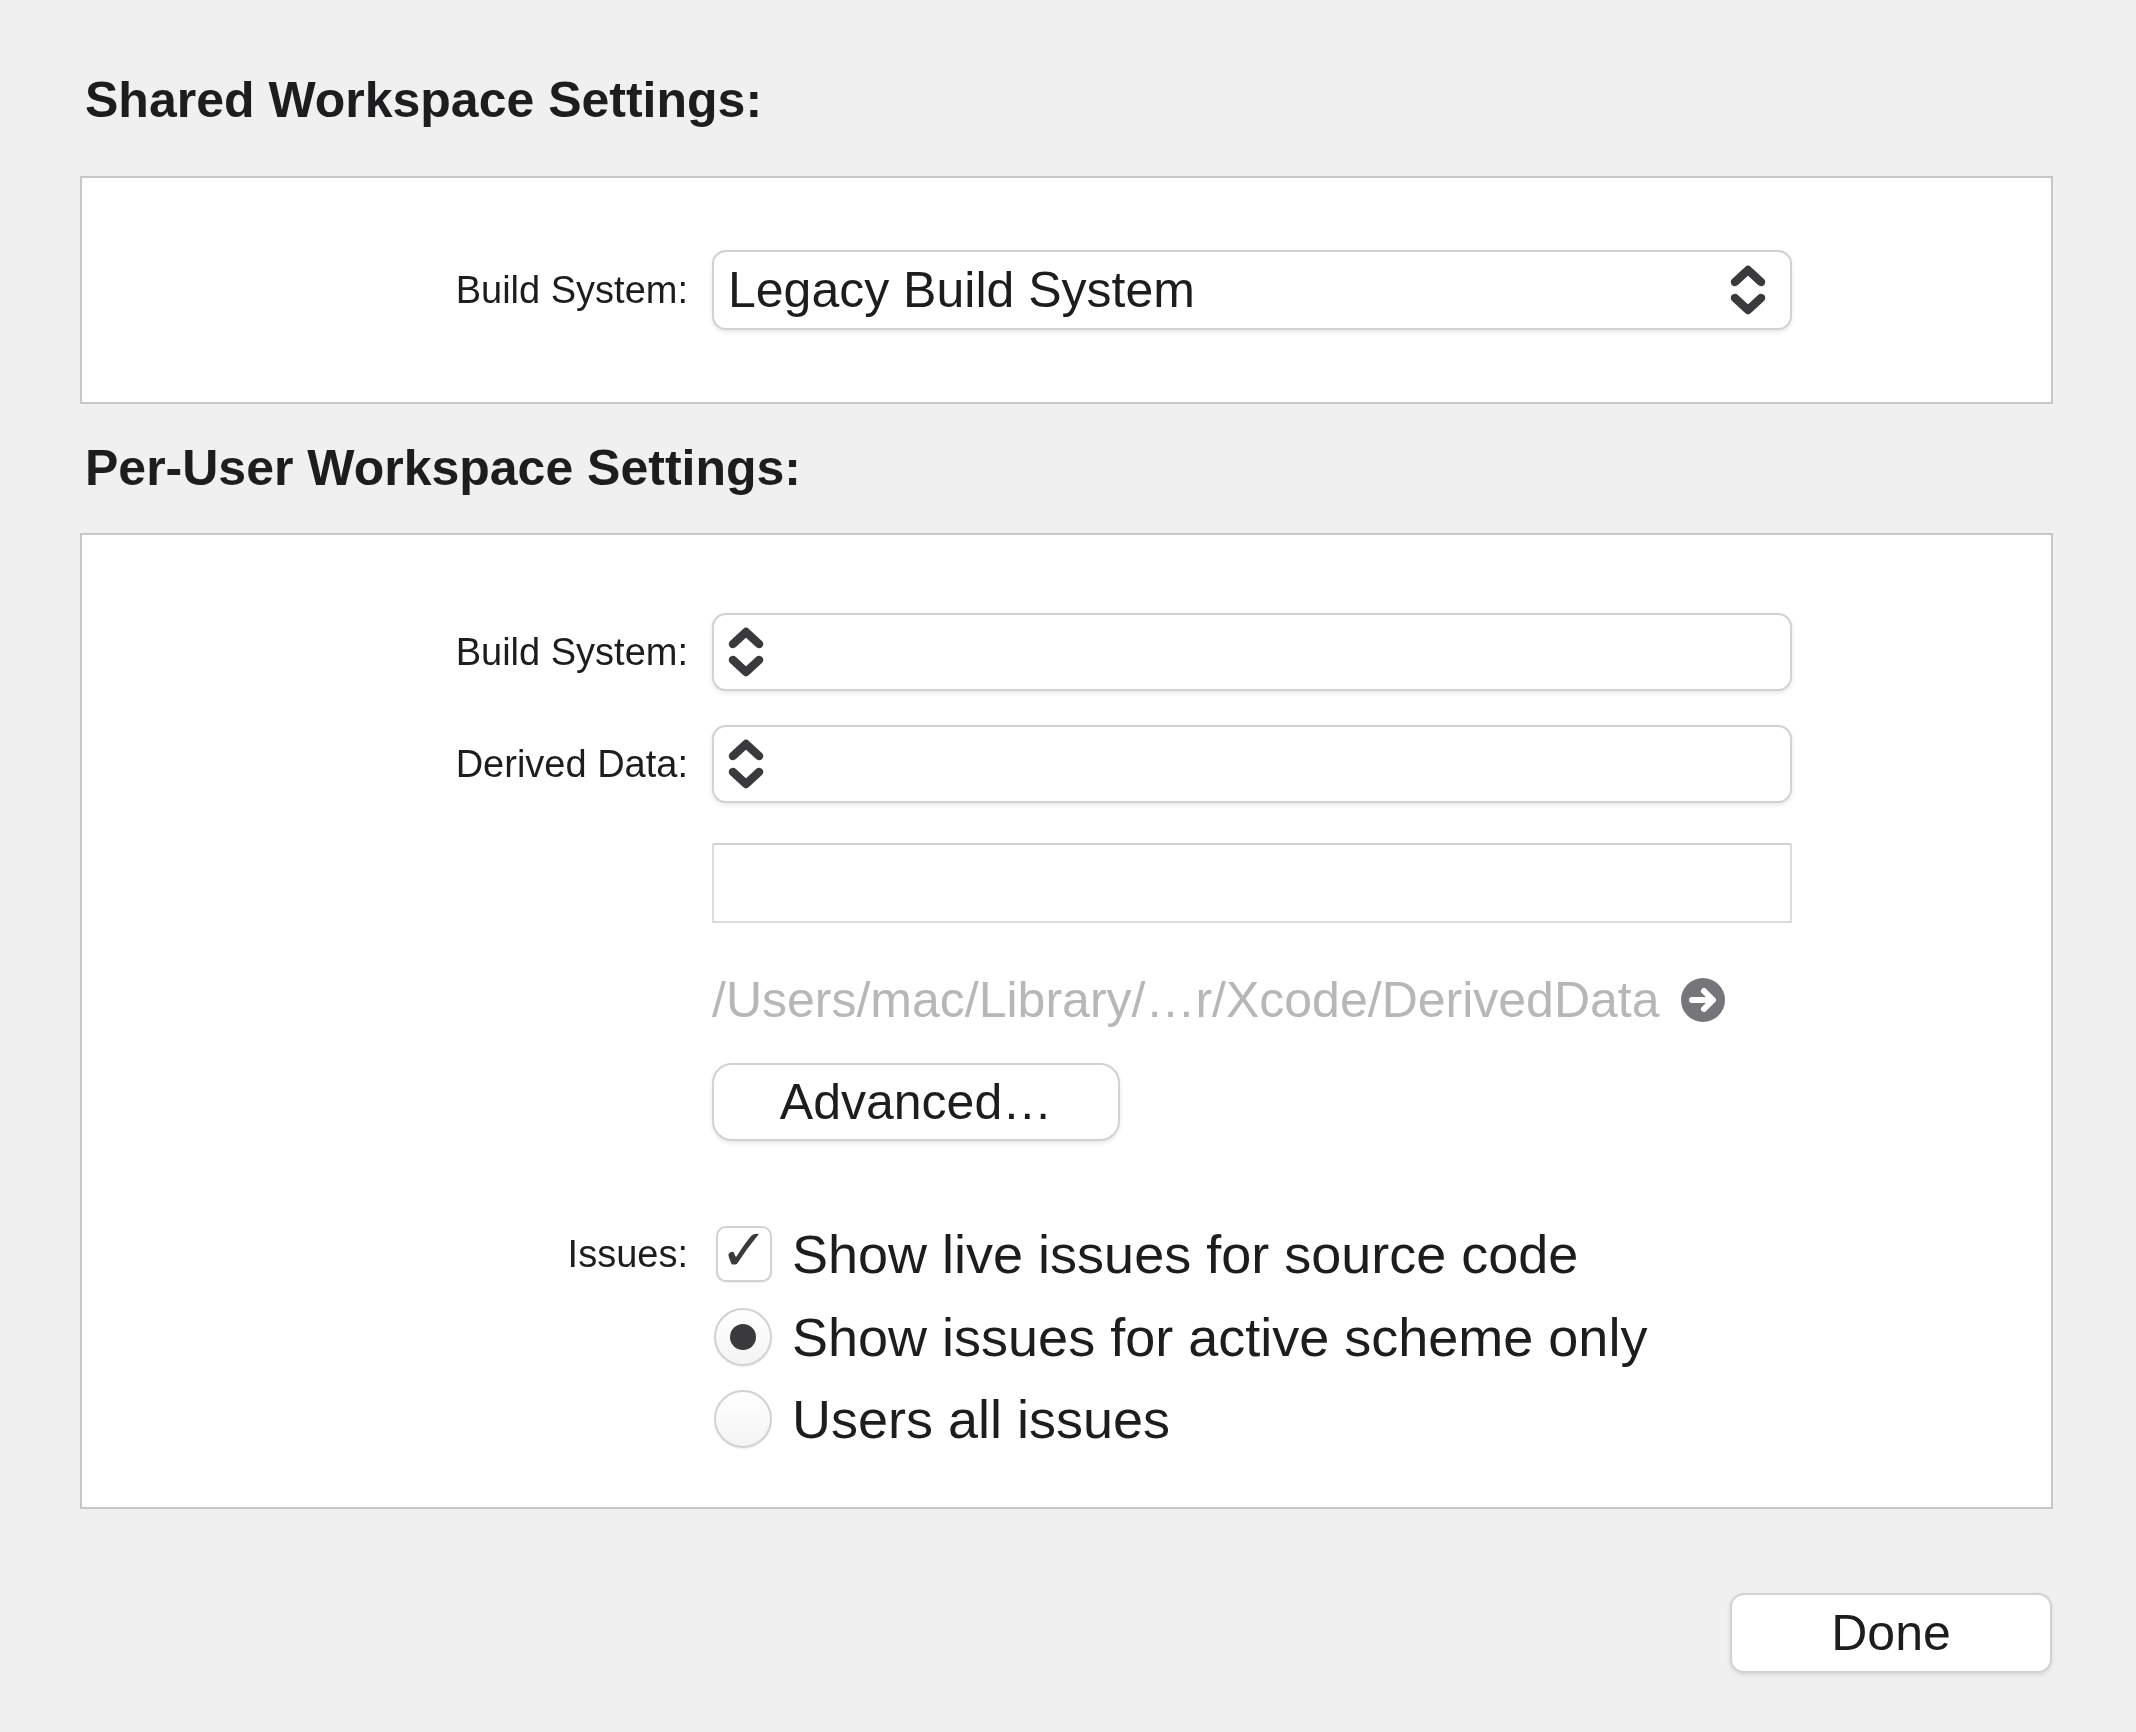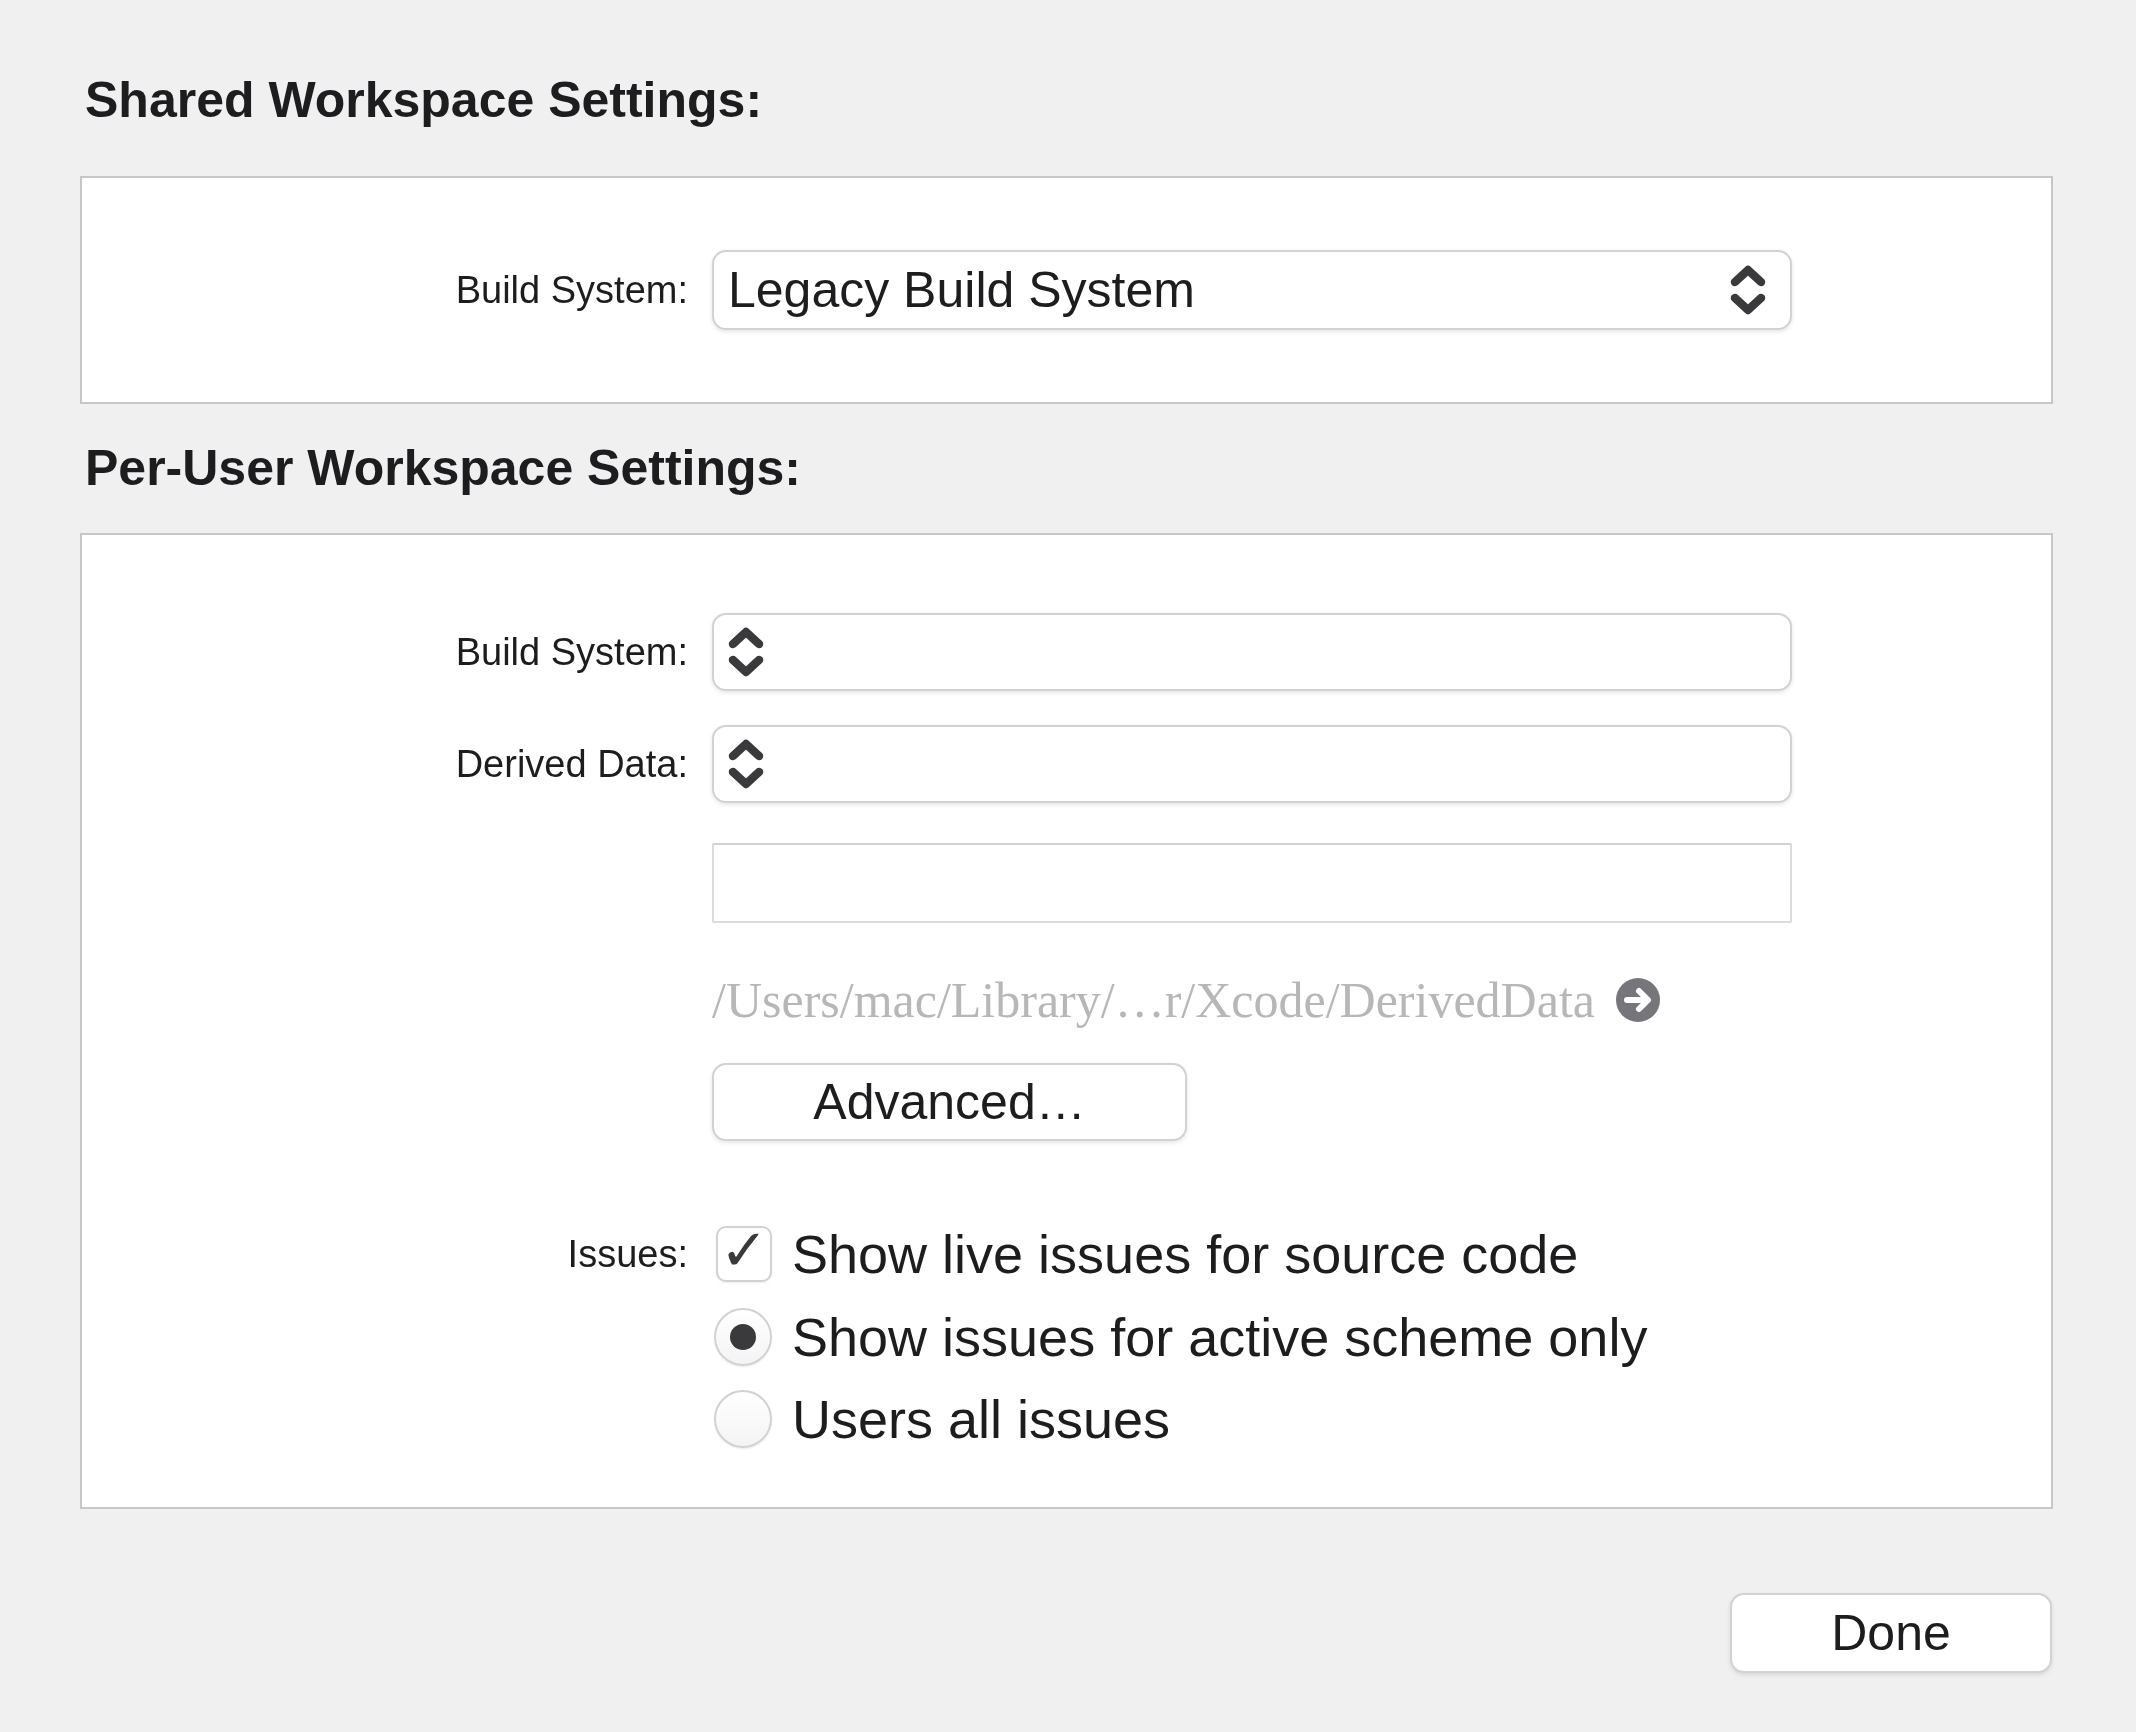--- a/index.html
+++ b/index.html
@@ -73,21 +73,20 @@
 
   .path-row {
     position: absolute;
     left: 712px;
     top: 972px;
     width: 1092px;
     height: 56px;
     display: flex;
     align-items: center;
     gap: 20px;
-    font-family: Liberation Serif, serif;
   }
   .path-text {
     font-size: 50px;
     color: var(--text-muted, #b7b7b9);
     white-space: nowrap;
   }
   .go-icon { flex: none; display: block; cursor: pointer; }
 
   .push-button {
     position: absolute;
@@ -96,21 +95,21 @@
     border-radius: 14px;
     box-shadow: 0 2px 4px rgba(0,0,0,0.10);
     font-family: inherit;
     font-size: 50px;
     color: var(--text-primary, #1d1d1f);
     display: flex;
     align-items: center;
     justify-content: center;
     cursor: default;
   }
-  #advanced-button { left: 712px; top: 1063px; width: 475px; height: 78px; }
+  #advanced-button { left: 712px; top: 1063px; width: 408px; height: 78px; border-radius: 20px; }
   #done-button { left: 1730px; top: 1593px; width: 322px; height: 80px; }
 
   .checkbox {
     position: absolute;
     left: 716px;
     top: 1226px;
     width: 56px;
     height: 56px;
     background: var(--panel-bg, #ffffff);
     border: 2px solid var(--control-border, #d2d2d4);

